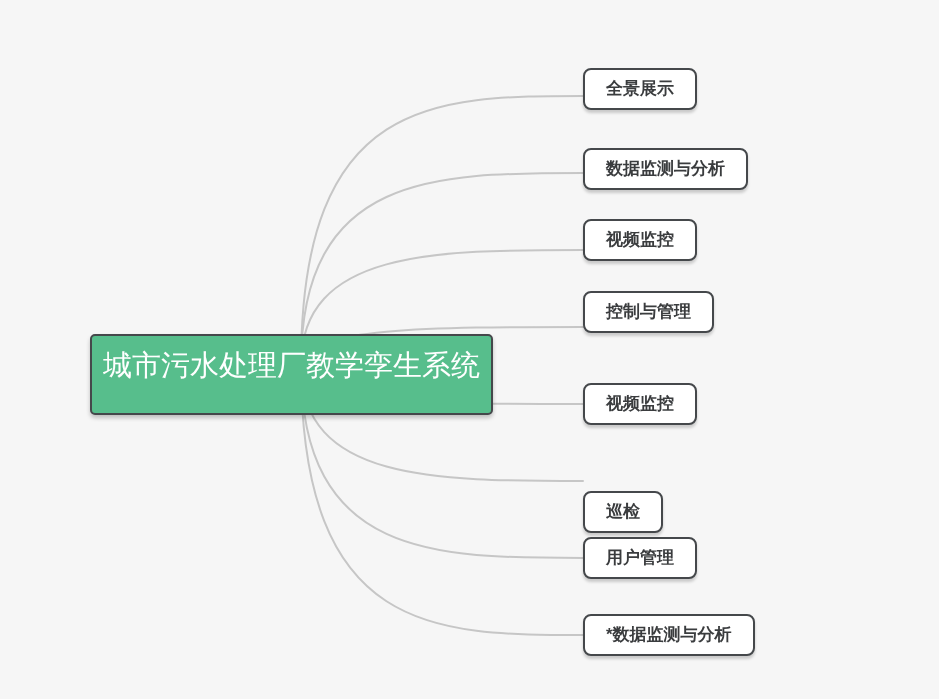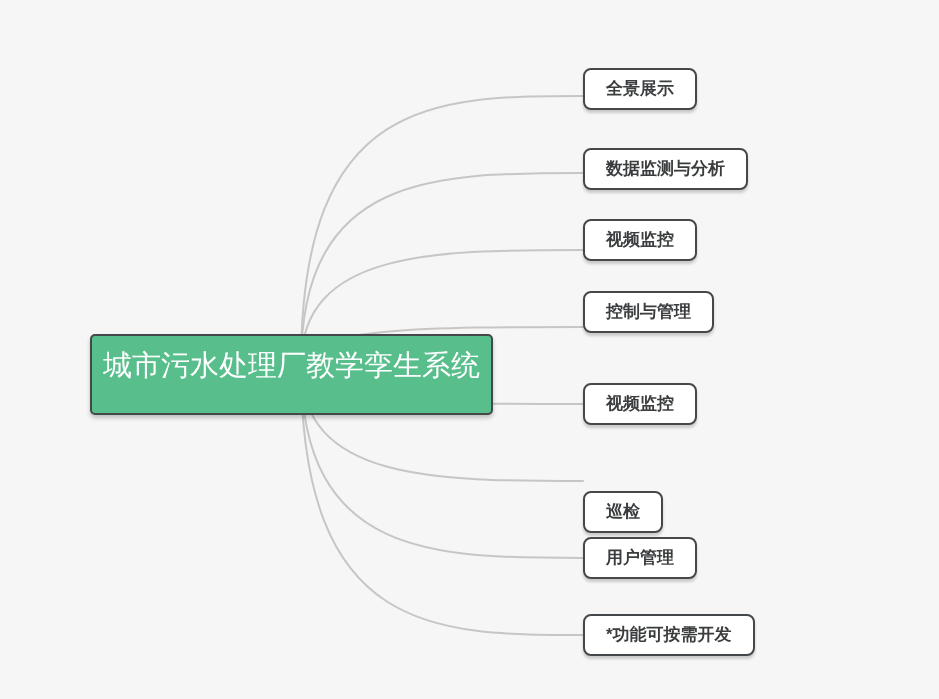--- a/index.html
+++ b/index.html
@@ -79,15 +79,15 @@
     </svg>
   <div class="root-node">城市污水处理厂教学孪生系统</div>
   <div id="branches">
       <div class="branch-node" style="top: 68px;">全景展示</div>
       <div class="branch-node" style="top: 148px;">数据监测与分析</div>
       <div class="branch-node" style="top: 219px;">视频监控</div>
       <div class="branch-node" style="top: 291px;">控制与管理</div>
       <div class="branch-node" style="top: 383px;">视频监控</div>
       <div class="branch-node" style="top: 460px; margin-top: 31px;">巡检</div>
       <div class="branch-node" style="top: 537px;">用户管理</div>
-      <div class="branch-node" style="top: 614px;">*功能可按需开发</div>
+      <div class="branch-node" style="top: 614px;">*数据监测与分析</div>
     </div>
 </div>
 
 </body></html>

